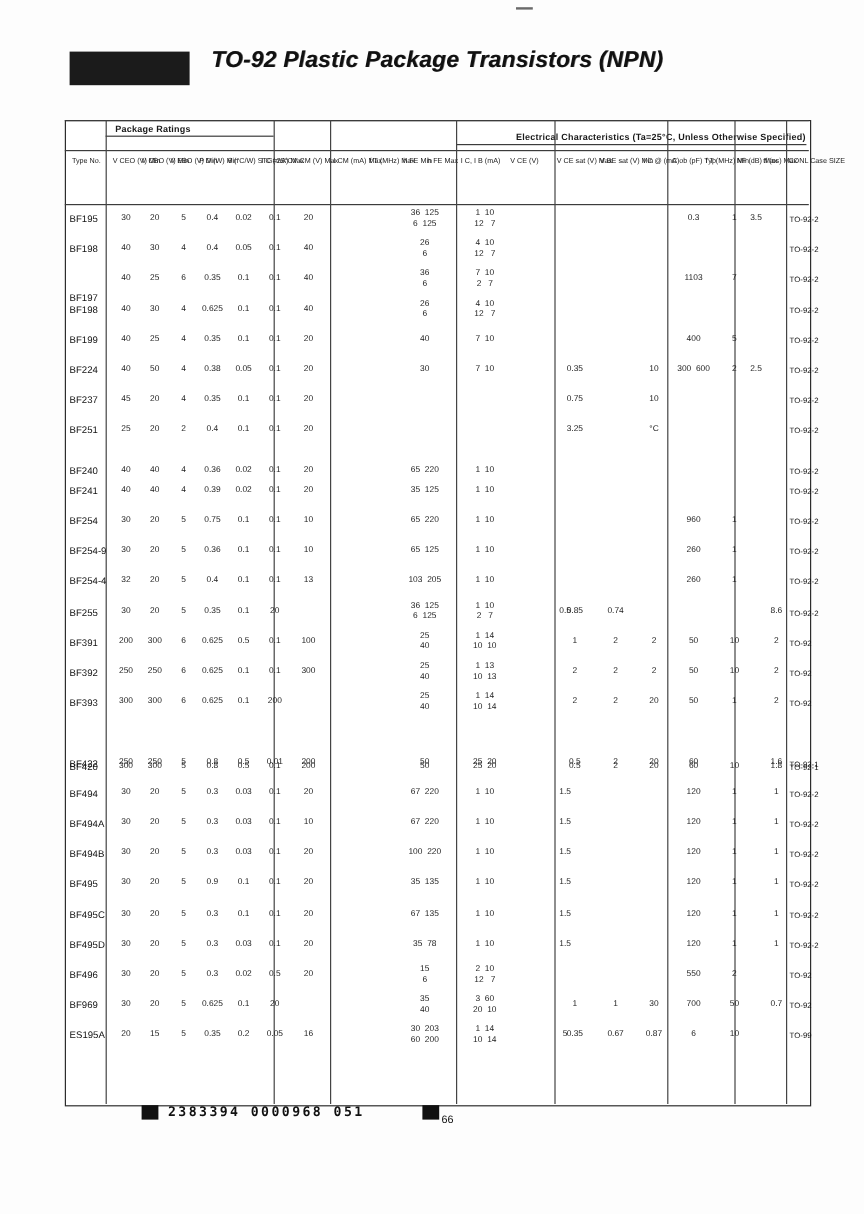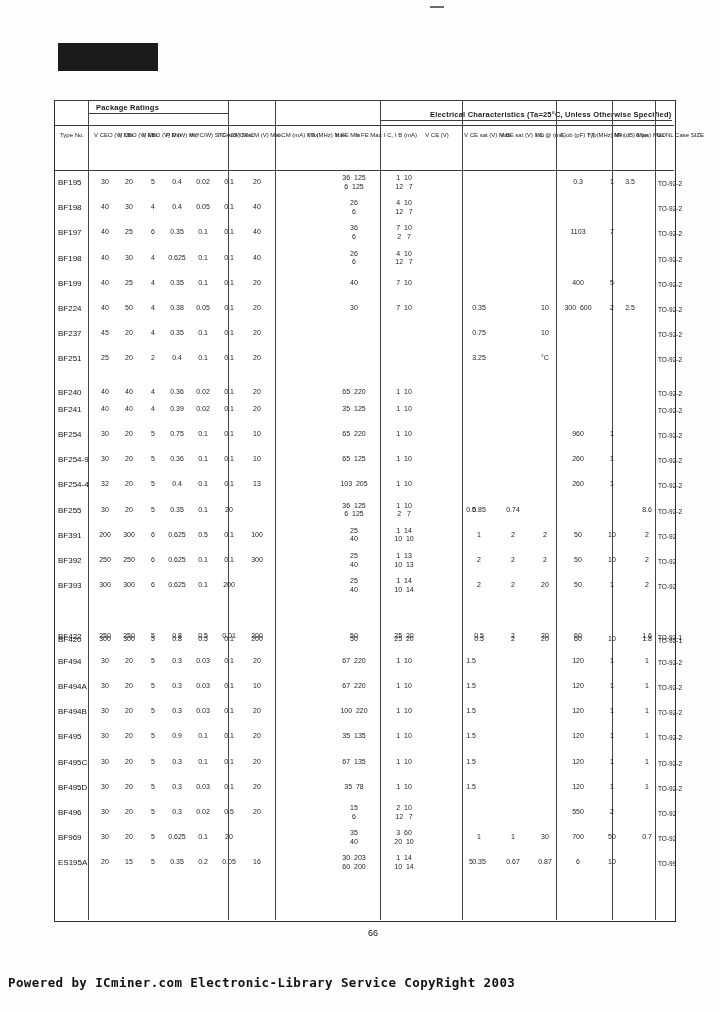--- a/index.html
+++ b/index.html
@@ -95,20 +95,21 @@
 </style>
 </head>
 <body>
 
 <div class="page">
 
   <div class="tick"></div>
 
   <div class="title-band">
     <div class="title-left-block"></div>
+    <div class="title-text">TO-92 Plastic Package Transistors (NPN)</div>
   </div>
 
   <div class="tbl"></div>
 
   <div class="grp-max">Package Ratings</div>
   <div class="grp-elec">Electrical Characteristics (Ta=25°C, Unless Otherwise Specified)</div>
 
   <div class="hline" style="left:54px;top:125px;width:620px;"></div>
   <div class="hline" style="left:54px;top:100px;width:620px;"></div>
   <div class="hline" style="left:54px;top:170px;width:620px;"></div>
@@ -171,21 +172,21 @@
         <div class="cell" style="left: 142px; width: 22px; top: 6px;">4</div>
         <div class="cell" style="left: 164px; width: 26px; top: 6px;">0.4</div>
         <div class="cell" style="left: 190px; width: 26px; top: 6px;">0.05</div>
         <div class="cell" style="left: 216px; width: 26px; top: 6px;">0.1</div>
         <div class="cell" style="left: 244px; width: 26px; top: 6px;">40</div>
         <div class="cell two" style="left: 330px; width: 48px; top: 2px;">26<br>6</div>
         <div class="cell two" style="left: 382px; width: 44px; top: 2px;">4&nbsp;&nbsp;10<br>12&nbsp;&nbsp;&nbsp;7</div>
         <div class="cell pkg" style="left: 658px; top: 8px; width: 30px;">TO-92-2</div>
       </div>
       <div class="row" style="top: 222.4px;">
-        <div class="cell type" style="left: 58px; top: 6px; width: 30px;">BF197</div>
+        <div class="cell type" style="left: 58px; top: 22px; width: 30px;">BF197</div>
         <div class="cell" style="left: 94px; width: 22px; top: 6px;">40</div>
         <div class="cell" style="left: 118px; width: 22px; top: 6px;">25</div>
         <div class="cell" style="left: 142px; width: 22px; top: 6px;">6</div>
         <div class="cell" style="left: 164px; width: 26px; top: 6px;">0.35</div>
         <div class="cell" style="left: 190px; width: 26px; top: 6px;">0.1</div>
         <div class="cell" style="left: 216px; width: 26px; top: 6px;">0.1</div>
         <div class="cell" style="left: 244px; width: 26px; top: 6px;">40</div>
         <div class="cell two" style="left: 330px; width: 48px; top: 2px;">36<br>6</div>
         <div class="cell two" style="left: 382px; width: 44px; top: 2px;">7&nbsp;&nbsp;10<br>2&nbsp;&nbsp;&nbsp;7</div>
         <div class="cell" style="left: 556px; width: 44px; top: 6px;">1103</div>
@@ -593,16 +594,20 @@
         <div class="cell" style="left: 462px; width: 34px; top: 6px;">0.35</div>
         <div class="cell" style="left: 496px; width: 34px; top: 6px;">0.67</div>
         <div class="cell" style="left: 530px; width: 30px; top: 6px;">0.87</div>
         <div class="cell" style="left: 456px; width: 30px; top: 6px;">5</div>
         <div class="cell" style="left: 556px; width: 44px; top: 6px;">6</div>
         <div class="cell" style="left: 600px; width: 24px; top: 6px;">10</div>
         <div class="cell pkg" style="left: 658px; top: 8px; width: 30px;">TO-99</div>
       </div>
     </div>
 
+  <div class="barcode-wrap">
+    <div class="bc-block" style="left:0;"></div>
+    <div class="bc-text">2383394 0000968 051</div>
+    <div class="bc-block" style="left:234px;"></div>
+  </div>
   <div class="pageno">66</div>
 
-  <div class="footer">Powered by ICminer.com Electronic-Library Service CopyRight 2003</div>
 </div>
 
 </body></html>

